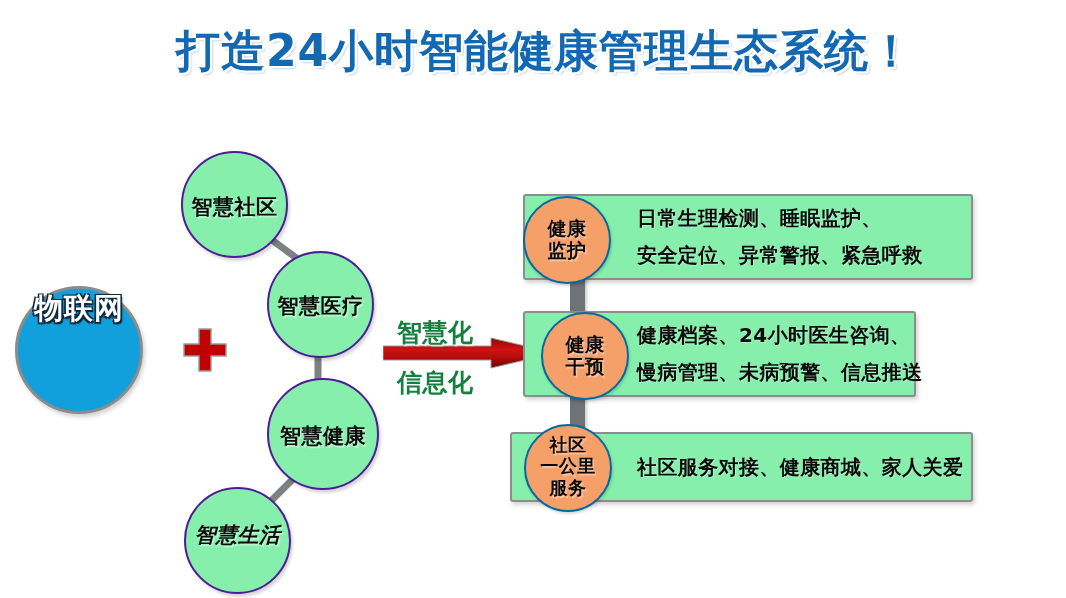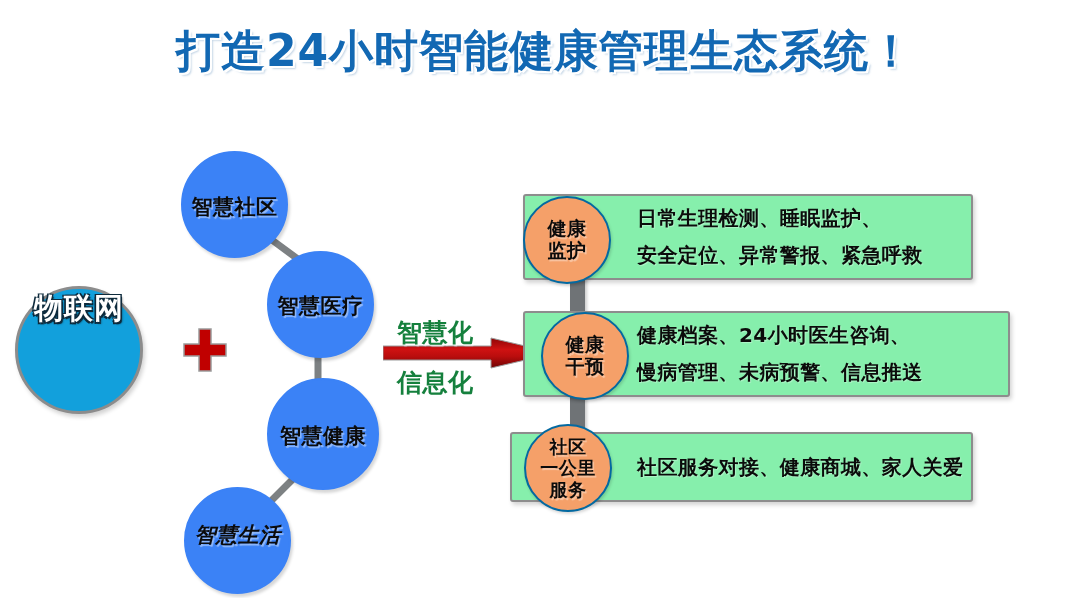--- a/index.html
+++ b/index.html
@@ -77,22 +77,22 @@
     left: 182px;
     top: 327px;
     width: 46px;
     height: 46px;
   }
 
   
   .gcircle {
     position: absolute;
     border-radius: 50%;
-    background: #3b82f6;
-    border: 2px solid #3b82f6;
+    background: #86efac;
+    border: 2px solid #4c1d95;
     box-sizing: border-box;
     display: flex;
     align-items: center;
     justify-content: center;
     box-shadow: 2px 3px 3px rgba(0,0,0,0.16);
     z-index: 4;
   }
   .gcircle-label {
     font-size: 21px;
     font-weight: bold;
@@ -163,21 +163,21 @@
     font-size: 20px;
     font-weight: bold;
     color: #0b0b0b;
     line-height: 1.85;
     letter-spacing: 0.4px;
     text-shadow: 1px 1px 1px rgba(255,255,255,0.35);
   }
   .panel-text .line { display: block; white-space: nowrap; }
 
   .p1 { left: 523px; top: 194px; width: 450px; height: 86px; }
-  .p2 { left: 523px; top: 311px; width: 487px; height: 86px; }
+  .p2 { left: 523px; top: 311px; width: 393px; height: 86px; }
   .p3 { left: 510px; top: 432px; width: 463px; height: 70px; text-align: right; }
   .p3 .panel-text { left: 125px; }
 
   
   .ocircle {
     position: absolute;
     border-radius: 50%;
     background: #f5a069;
     border: 2px solid #0369a1;
     box-sizing: border-box;
@@ -194,21 +194,21 @@
     color: #0b0b0b;
     line-height: 1.15;
     text-align: center;
     white-space: nowrap;
     letter-spacing: 0.5px;
     text-shadow: 1.5px 1.5px 1px rgba(255,255,255,0.4);
   }
   .o1 { left: 523px; top: 196px; width: 88px; height: 88px; }
   .o2 { left: 541px; top: 312px; width: 88px; height: 88px; }
   .o3 { left: 524px; top: 424px; width: 88px; height: 88px; }
-  .o3 .ocircle-label { font-size: 18px; line-height: 1.2; }
+  .o3 .ocircle-label { font-size: 18px; line-height: 1.2; font-family: Liberation Mono, monospace; }
 </style>
 </head>
 <body>
 
 <div id="stage">
 
   <div class="title">打造24小时智能健康管理生态系统！</div>
 
   <svg class="gline-svg" width="1066" height="598" style="position:absolute;left:0;top:0;z-index:2;pointer-events:none;">
     <line x1="272" y1="240" x2="310" y2="268" stroke="#7d8183" stroke-width="7" stroke-linecap="round"></line>

